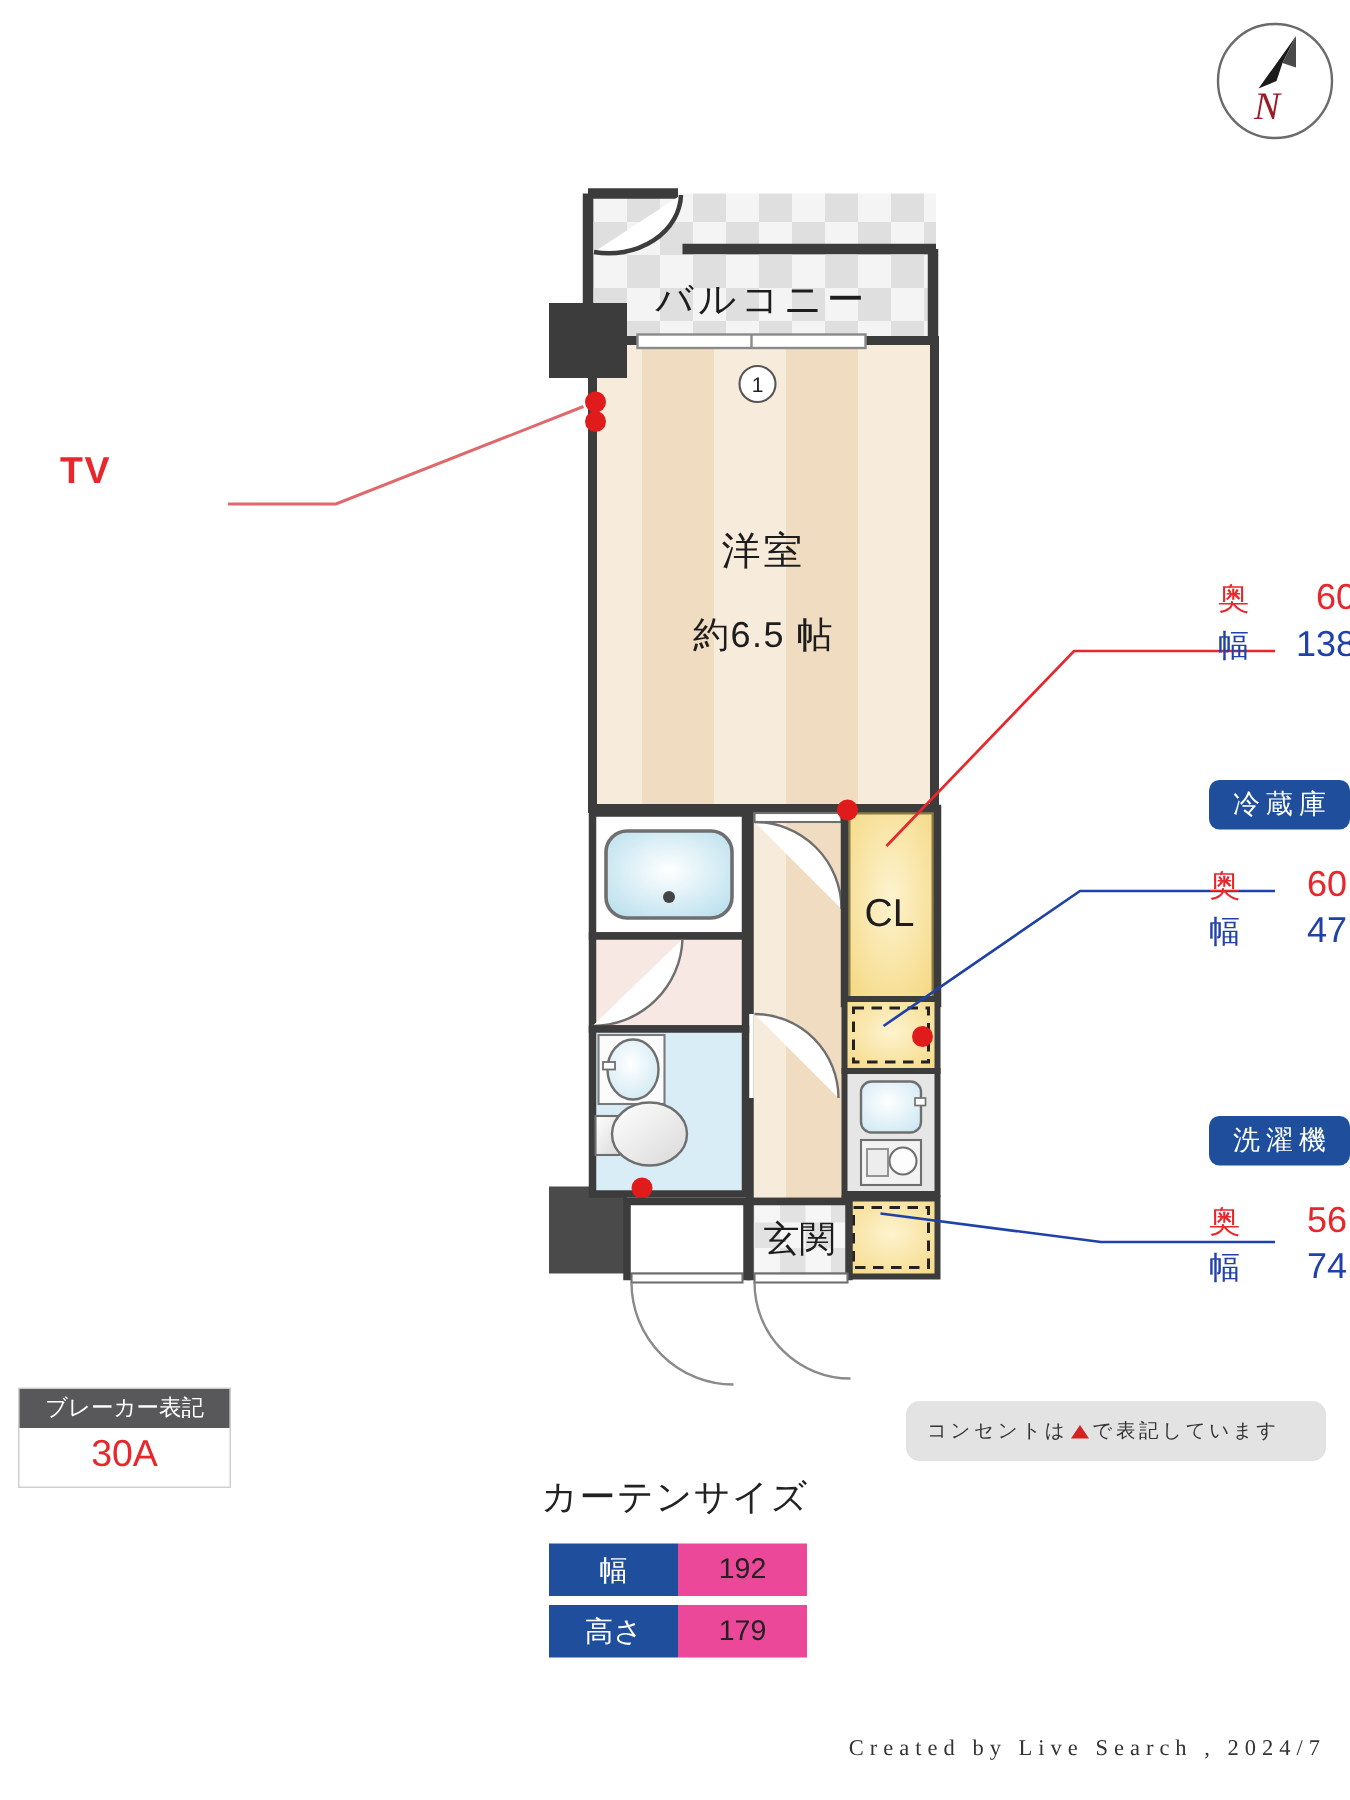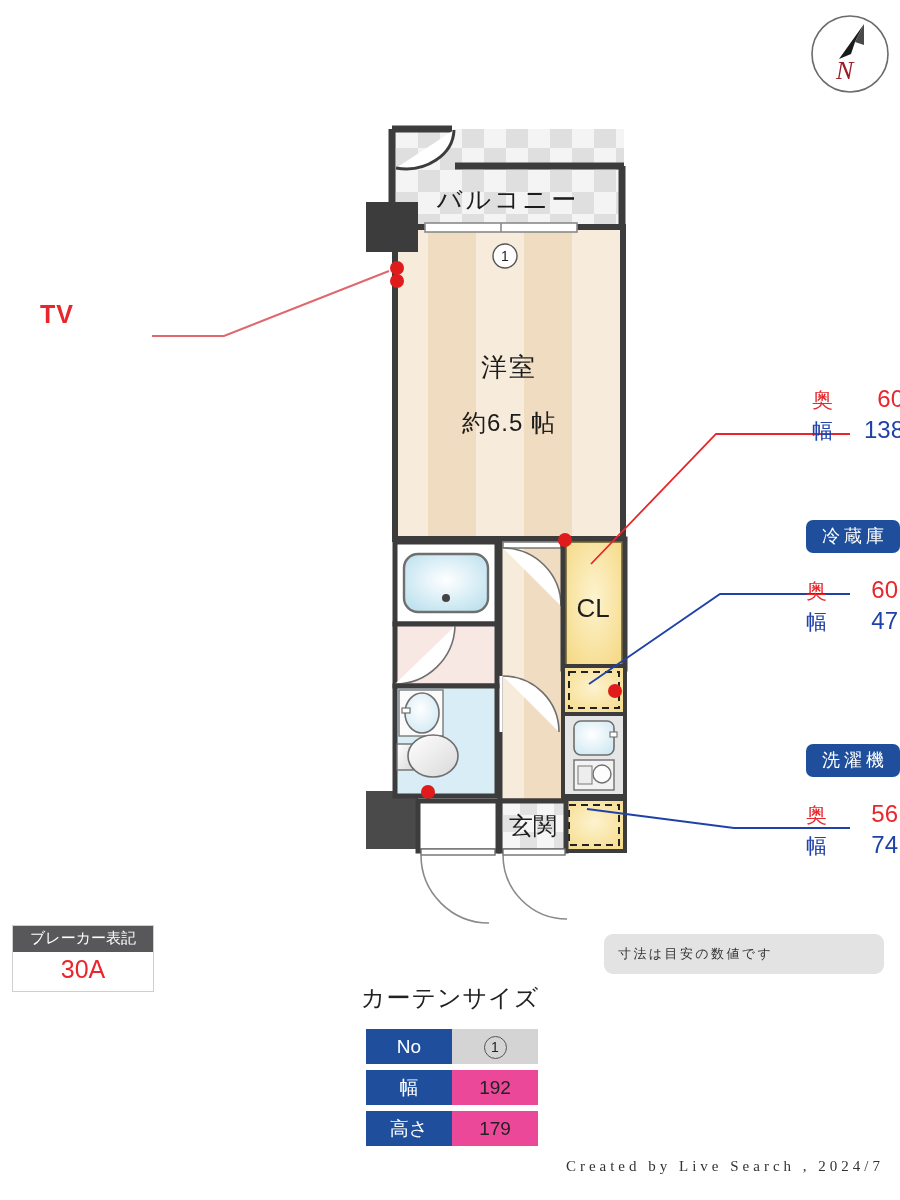--- a/index.html
+++ b/index.html
@@ -245,33 +245,29 @@
     <span class="co-val blue">74</span>
   </div>
 </div>
 
 <div class="abs" id="breaker">
   <div class="hd">ブレーカー表記</div>
   <div class="bd">30A</div>
 </div>
 
 <div class="abs" id="note">
-  <div>寸法は目安の数値です</div>
+  <div>
+    <span>コンセントは</span><span class="tri"></span><span>で表記しています</span>
+  </div>
 </div>
 
 <div class="abs" id="curtain-title">カーテンサイズ</div>
 <div class="abs" id="curtain">
   <table>
     <tbody>
-        <tr>
-      <td class="k">No</td>
-      <td class="v first">
-        <span class="circled">1</span>
-      </td>
-    </tr>
     <tr>
       <td class="k">幅</td>
       <td class="v">192</td>
     </tr>
     <tr>
       <td class="k">高さ</td>
       <td class="v">179</td>
     </tr>
   </tbody>
     </table>

